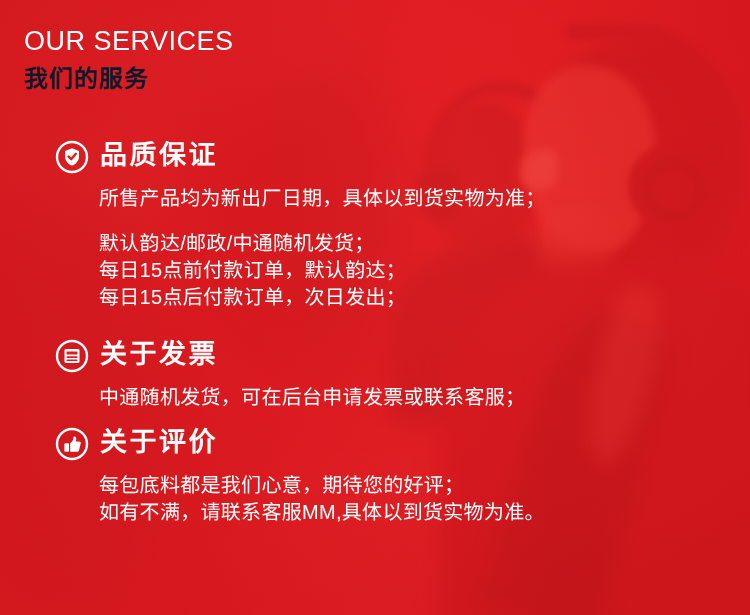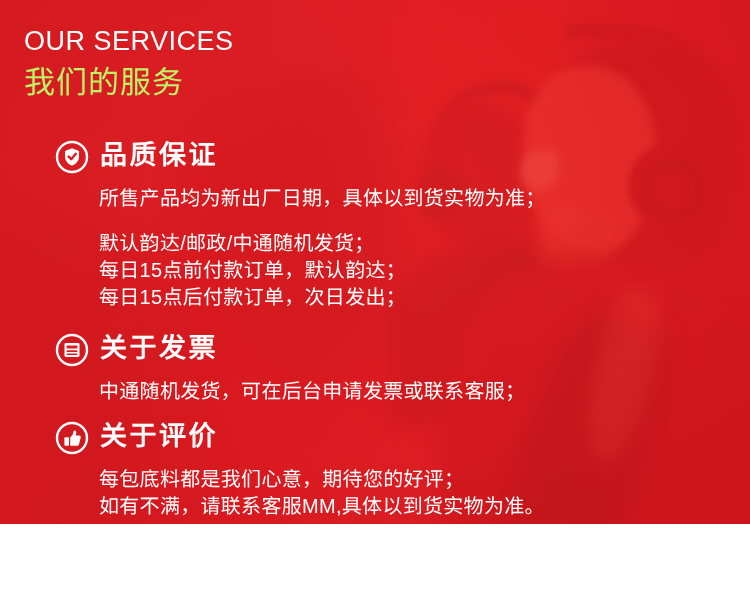--- a/index.html
+++ b/index.html
@@ -4,21 +4,21 @@
 <title>OUR SERVICES</title>
 <style>
   html, body {
     margin: 0;
     padding: 0;
     background: #ffffff;
   }
   #banner {
     position: relative;
     width: 750px;
-    height: 524px;
+    height: 615px;
     overflow: hidden;
     font-family: "Liberation Sans", "DejaVu Sans", sans-serif;
     background: #df1b20;
     -webkit-font-smoothing: antialiased;
   }
 
   
   .bg-layer { position: absolute; inset: 0; }
 
   .bg-base {
@@ -156,23 +156,23 @@
   .head-block { position: absolute; left: 24px; top: 26px; }
   .title-en {
     color: #ffffff;
     font-size: 27px;
     letter-spacing: .5px;
     font-weight: 400;
     line-height: 1.18;
     white-space: nowrap;
   }
   .title-cn {
-    color: #bef264;
-    font-size: 31px;
-    font-weight: 400;
+    color: #0f172a;
+    font-size: 24px;
+    font-weight: 700;
     letter-spacing: 1px;
     line-height: 1.3;
     margin-top: 5px;
     white-space: nowrap;
   }
 
   .items { position: absolute; left: 55px; top: 136px; width: 640px; }
   .item { position: relative; }
   .item-head { display: flex; align-items: center; height: 42px; font-family: Liberation Mono, monospace; }
   .icon-wrap {
@@ -195,21 +195,21 @@
     color: #ffffff;
     font-size: 20px;
     font-weight: 400;
     letter-spacing: .3px;
     line-height: 27px;
     white-space: nowrap;
   }
 
   .sp-1 { margin-top: 0px; }
   .sp-2 { margin-top: 18px; }
-  .sp-3 { margin-top: 18px; }
+  .sp-3 { margin-top: 24px; }
   .sp-4 { margin-top: 12px; }
 </style>
 </head>
 <body>
 
 <div id="banner">
 
   <div class="bg-layer bg-base"></div>
 
   <div class="bg-layer">

